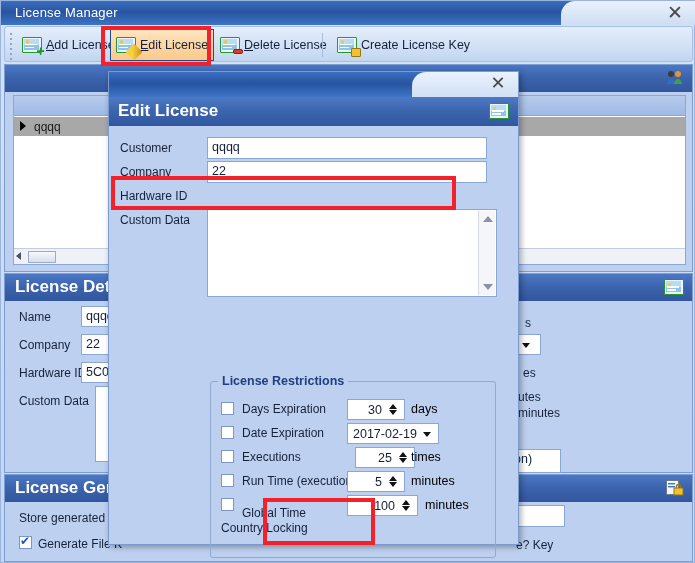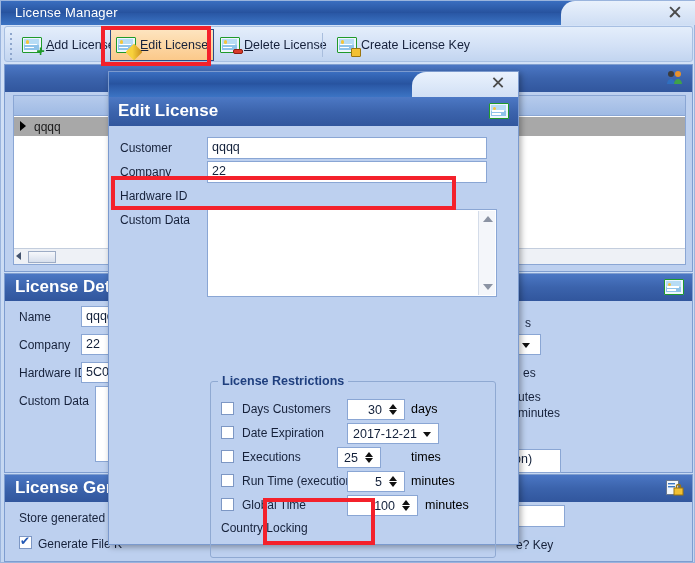--- a/index.html
+++ b/index.html
@@ -444,55 +444,55 @@
         <div class="vscroll">
           <span class="ar up"></span>
           <span class="ar dn"></span>
         </div>
       </div>
 
       <div class="group">
         <div class="group-title">License Restrictions</div>
 
         <div class="chk" style="left:10px; top:20px;"></div>
-        <div class="fld-label" style="left:31px; top:20px;">Days Customers</div>
+        <div class="fld-label" style="left:31px; top:20px;">Days Expiration</div>
         <div class="spin" style="left:136px; top:17px; width:58px;">
           <span class="val">30</span>
           <span class="up"></span>
           <span class="dn"></span>
         </div>
         <div class="unit" style="left:200px; top:20px;">days</div>
 
         <div class="chk" style="left:10px; top:44px;"></div>
         <div class="fld-label" style="left:31px; top:44px;">Date Expiration</div>
         <div class="spin" style="left:136px; top:41px; width:92px;">
-          <span style="position:absolute; left:5px; top:3px;">2017-12-21</span>
+          <span style="position:absolute; left:5px; top:3px;">2017-02-19</span>
           <span class="combo-arrow" style="right:7px; top:8px;"></span>
         </div>
 
         <div class="chk" style="left:10px; top:68px;"></div>
         <div class="fld-label" style="left:31px; top:68px;">Executions</div>
-        <div class="spin" style="left:126px; top:65px; width:44px;">
+        <div class="spin" style="left:144px; top:65px; width:60px;">
           <span class="val">25</span>
           <span class="up"></span>
           <span class="dn"></span>
         </div>
         <div class="unit" style="left:200px; top:68px;text-align:right;">times</div>
 
         <div class="chk" style="left:10px; top:92px;"></div>
         <div class="fld-label" style="left:31px; top:92px;">Run Time (execution)</div>
         <div class="spin" style="left:136px; top:89px; width:58px;">
           <span class="val">5</span>
           <span class="up"></span>
           <span class="dn"></span>
         </div>
         <div class="unit" style="left:200px; top:92px;">minutes</div>
 
         <div class="chk" style="left:10px; top:116px;"></div>
-        <div class="fld-label" style="left:31px; top:116px;text-align:center;">Global Time</div>
+        <div class="fld-label" style="left:31px; top:124px;text-align:center;">Global Time</div>
         <div class="spin" style="left:136px; top:113px; width:71px;">
           <span class="val">100</span>
           <span class="up"></span>
           <span class="dn"></span>
         </div>
         <div class="unit" style="left:214px; top:116px;">minutes</div>
 
         <div class="fld-label" style="left:10px; top:139px;">Country Locking</div>
       </div>
 

